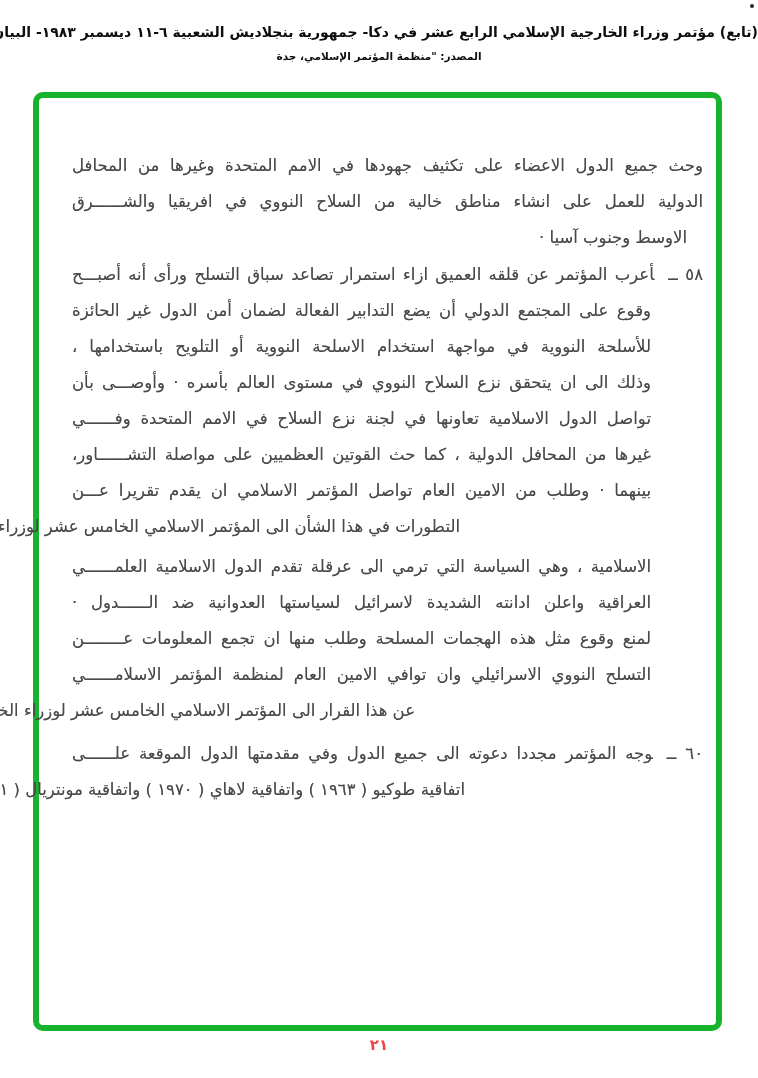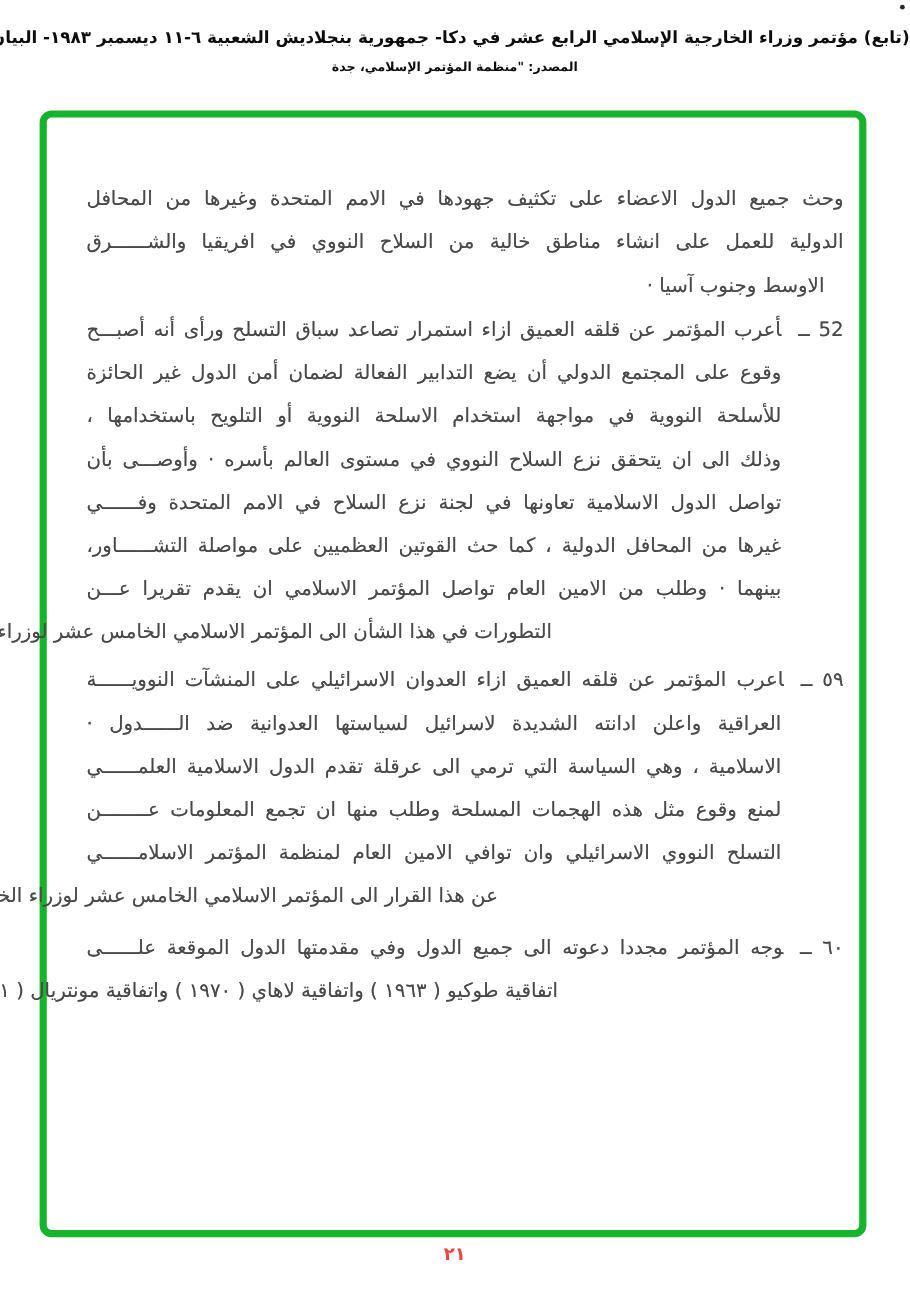--- a/index.html
+++ b/index.html
@@ -65,34 +65,33 @@
 
   <div class="body-text">
 
     <div class="para">
       <div class="line">وحث جميع الدول الاعضاء على تكثيف جهودها في الامم المتحدة وغيرها من المحافل</div>
       <div class="line">الدولية للعمل على انشاء مناطق خالية من السلاح النووي في افريقيا والشــــــرق</div>
       <div class="line short cont-last">الاوسط وجنوب آسيا ·</div>
     </div>
 
     <div class="para item-58">
-      <div class="line"><span class="marker">52 ــ</span><span>أعرب المؤتمر عن قلقه العميق ازاء استمرار تصاعد سباق التسلح ورأى أنه أصبـــح</span></div>
+      <div class="line"><span class="marker">٥٨ ــ</span><span>أعرب المؤتمر عن قلقه العميق ازاء استمرار تصاعد سباق التسلح ورأى أنه أصبـــح</span></div>
       <div class="line wrap-line">وقوع على المجتمع الدولي أن يضع التدابير الفعالة لضمان أمن الدول غير الحائزة</div>
       <div class="line wrap-line">للأسلحة النووية في مواجهة استخدام الاسلحة النووية أو التلويح باستخدامها ،</div>
       <div class="line wrap-line">وذلك الى ان يتحقق نزع السلاح النووي في مستوى العالم بأسره · وأوصـــى بأن</div>
       <div class="line wrap-line">تواصل الدول الاسلامية تعاونها في لجنة نزع السلاح في الامم المتحدة وفــــــي</div>
       <div class="line wrap-line">غيرها من المحافل الدولية ، كما حث القوتين العظميين على مواصلة التشــــــاور،</div>
       <div class="line wrap-line">بينهما · وطلب من الامين العام تواصل المؤتمر الاسلامي ان يقدم تقريرا عـــن</div>
       <div class="line short end-58">التطورات في هذا الشأن الى المؤتمر الاسلامي الخامس عشر لوزراء الخارجية ·</div>
     </div>
 
     <div class="para item-59">
-      <div class="line"><span class="marker">٥٩ ــ</span><span>اعرب المؤتمر عن قلقه العميق ازاء العدوان الاسرائيلي على المنشآت النوويــــــة</span></div>
+      <div class="line wrap-line">الاسلامية ، وهي السياسة التي ترمي الى عرقلة تقدم الدول الاسلامية العلمــــــي</div>
       <div class="line wrap-line">العراقية واعلن ادانته الشديدة لاسرائيل لسياستها العدوانية ضد الــــــدول ·</div>
-      <div class="line wrap-line">الاسلامية ، وهي السياسة التي ترمي الى عرقلة تقدم الدول الاسلامية العلمــــــي</div>
       <div class="line wrap-line">لمنع وقوع مثل هذه الهجمات المسلحة وطلب منها ان تجمع المعلومات عــــــــن</div>
       <div class="line wrap-line">التسلح النووي الاسرائيلي وان توافي الامين العام لمنظمة المؤتمر الاسلامــــــي</div>
       <div class="line short end-59">عن هذا القرار الى المؤتمر الاسلامي الخامس عشر لوزراء الخارجية ·</div>
     </div>
 
     <div class="para item-60">
       <div class="line"><span class="marker">٦٠ ــ</span><span>وجه المؤتمر مجددا دعوته الى جميع الدول وفي مقدمتها الدول الموقعة علــــــى</span></div>
       <div class="line short end-60">اتفاقية طوكيو ( ١٩٦٣ ) واتفاقية لاهاي ( ١٩٧٠ ) واتفاقية مونتريال ( ١٩٧١ )</div>
     </div>
 

